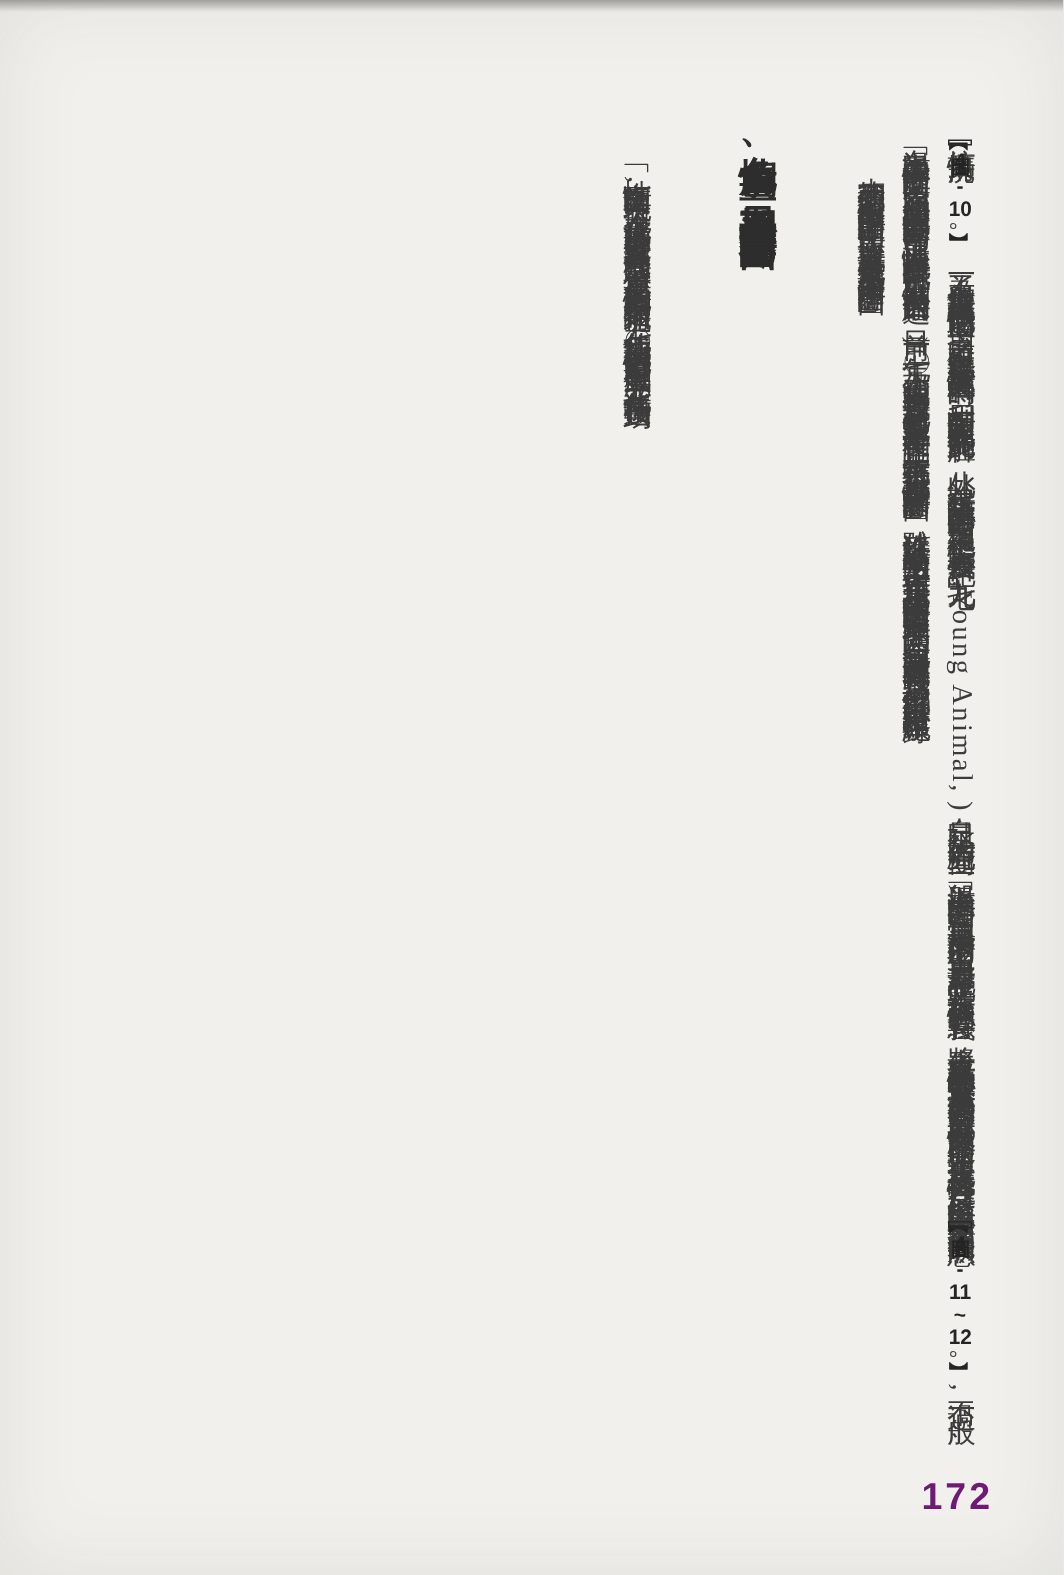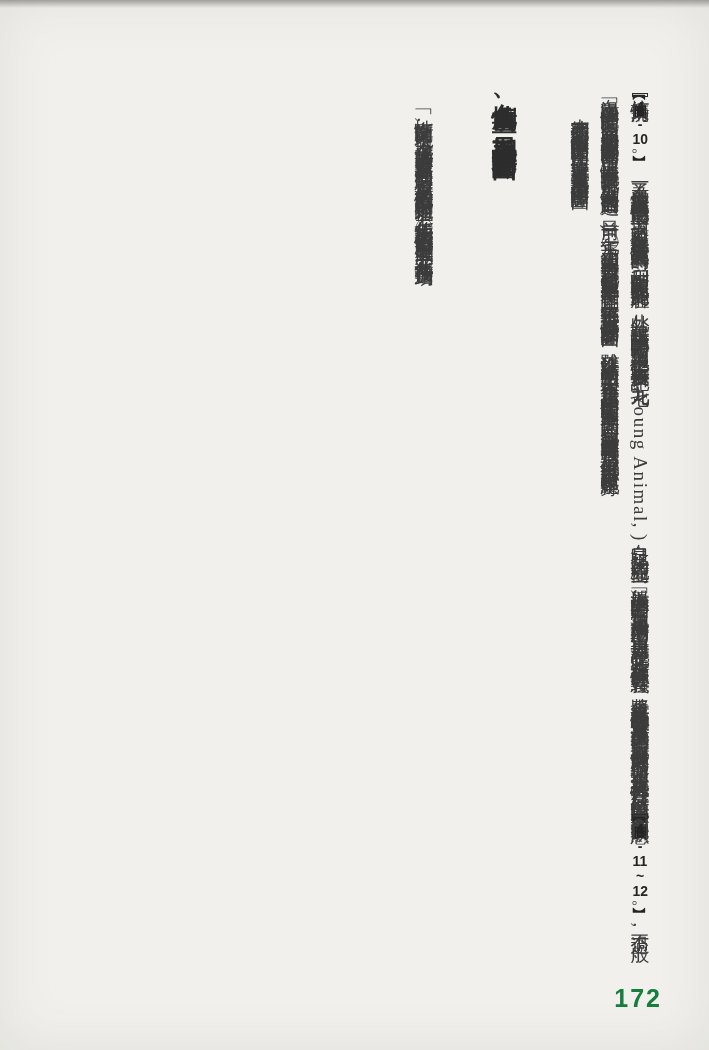--- a/index.html
+++ b/index.html
@@ -62,21 +62,21 @@
     line-height: 1.05;
   }
   .page-number {
     position: absolute;
     top: 984px;
     right: 47px;
     font-family: "Liberation Sans", sans-serif;
     font-size: 25px;
     font-weight: 700;
     letter-spacing: 2px;
-    color: #15803d;
+    color: #701a75;
   }
 </style>
 </head>
 <body>
 
 <div class="page">
   <main class="text-area">
       <p class="para">搞笑情況<span class="figref">【<span class="figbox">圖</span><span>4</span><span>-</span><span class="tcy">10</span>】</span>。為了在一般漫畫上實現輕微的色情場面(換言之,即是不以直接帶起讀者性慾為目的時),利用「斷面圖」表現非常能夠理解。此外,說起青年雜誌上的「斷面圖」描寫,也絕不能忘了『夫妻成長日記』(一九九七~,Young Animal,白泉社)的作者克亞樹。一般漫畫上的「斷面圖」,通常是用於滑稽的場面,但『夫妻成長日記』在此之上,還有很強的性教育意義。將青年成人系雜誌的性教育要素直接畫成漫畫的本作,每回都有男女性愛的橋段,並用「香蕉表現」來代替男性性器官,然後以「斷面圖」描寫來描述插入後的狀態<span class="figref">【<span class="figbox">圖</span><span>4</span><span>-</span><span class="tcy">11</span><span>~</span><span class="tcy">12</span>】</span>。不過,一般向漫畫中的「性交斷面圖」,跟後面將要介紹的成人漫畫斷面圖不同,連男性性器官也會斷面化,可以看到性器官內的尿道。目前(二〇一七年)仍在連載中的『夫妻成長日記』是部已連載超過二十年的長青作品,二十年來仍堅持每一話都有性愛場景和斷面圖。雖然沒法計算出精準的數字,但本作應該是單一作品中使用「斷面圖」頻率最高的作品(包含同類漫畫中連載時間最長這點,感覺都可以去申請金氏世界紀錄了)。</p>
       <p class="para indent">本節我們介紹了一般向漫畫中的「斷面圖」用法,而接著就要來看看成人漫畫界又是如何運用「斷面圖」。</p>
       <h2 class="section-heading">色情劇畫、早期美少女漫畫中登場的「斷面圖」</h2>

